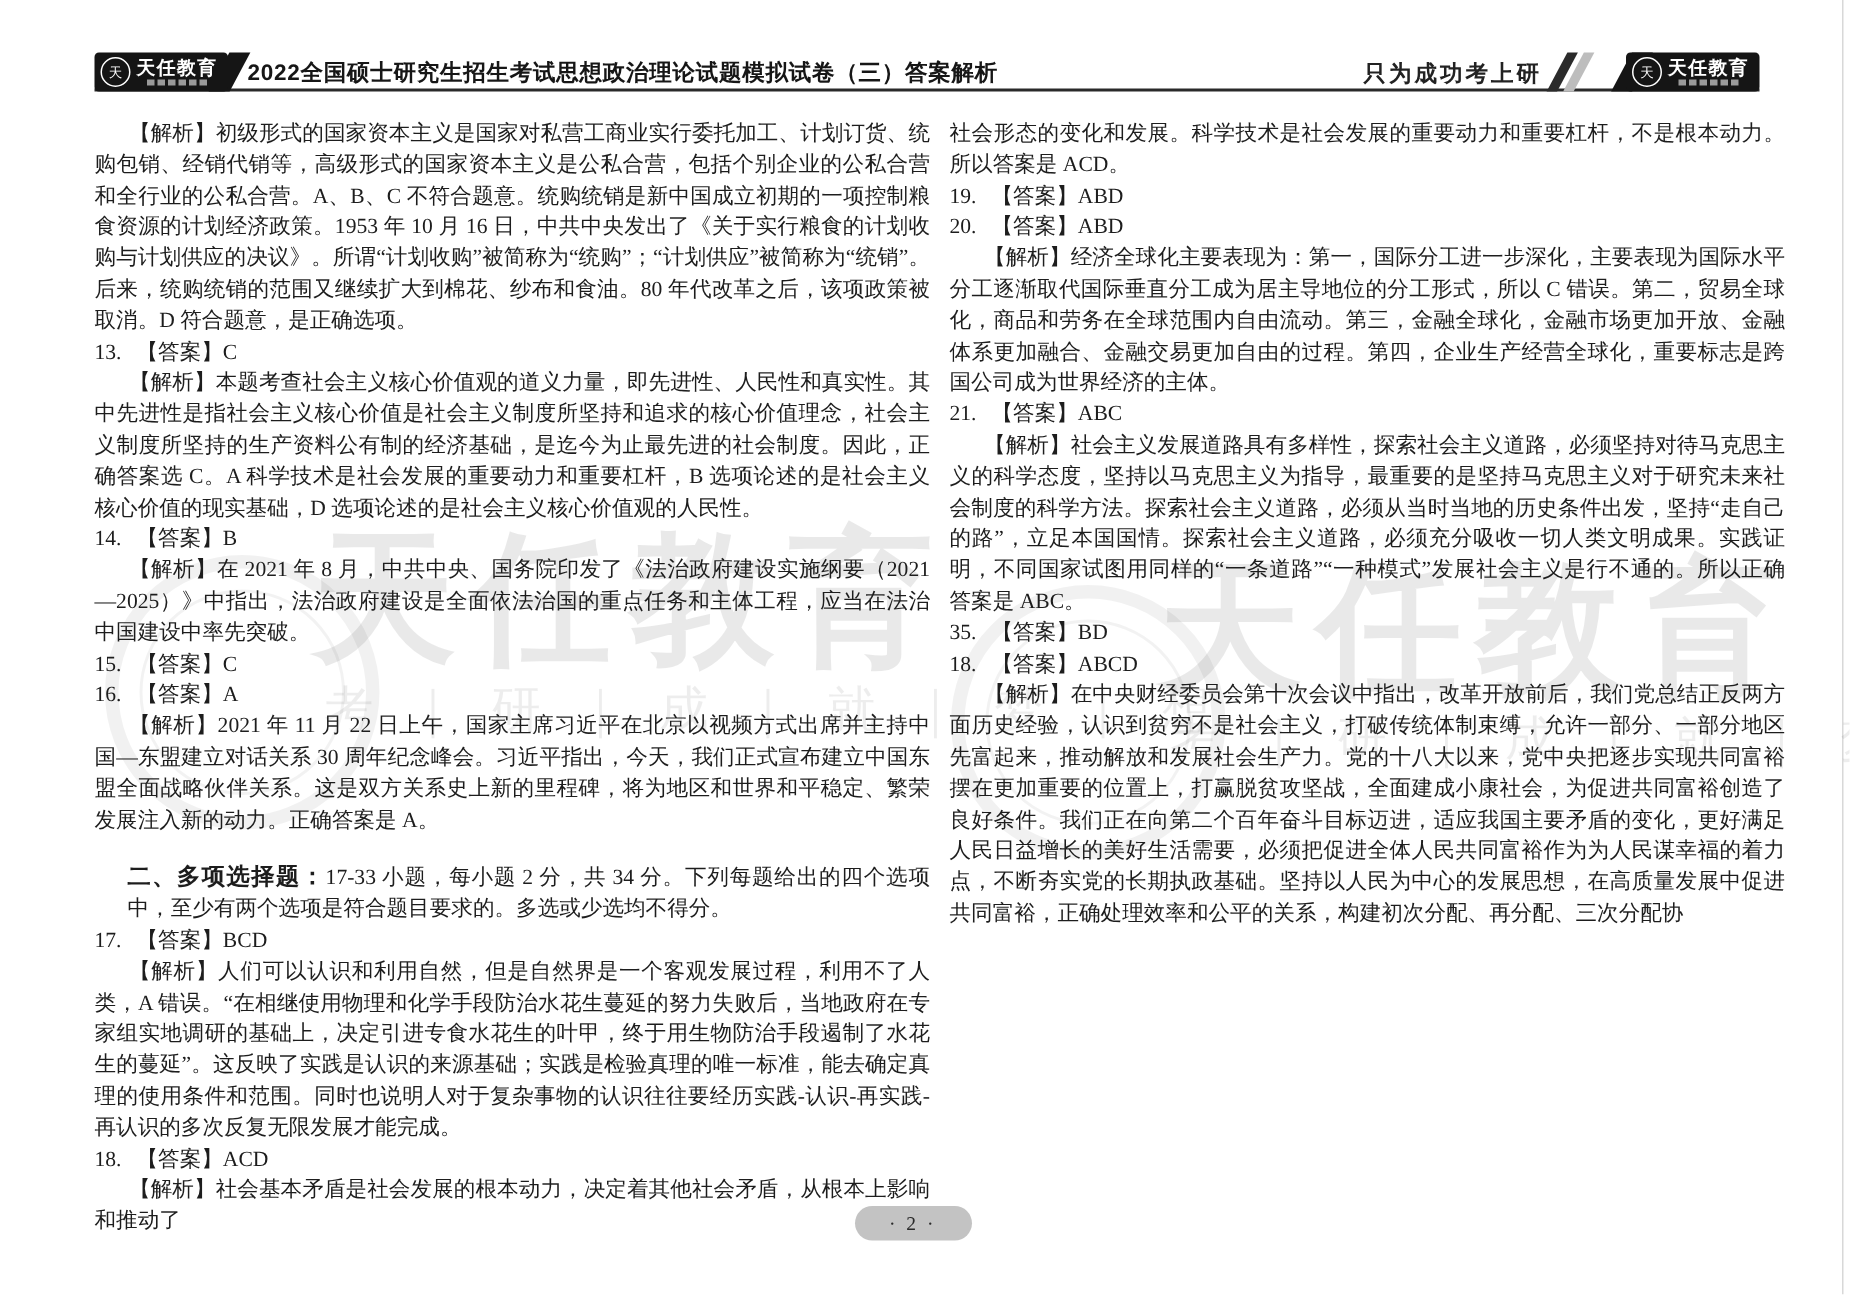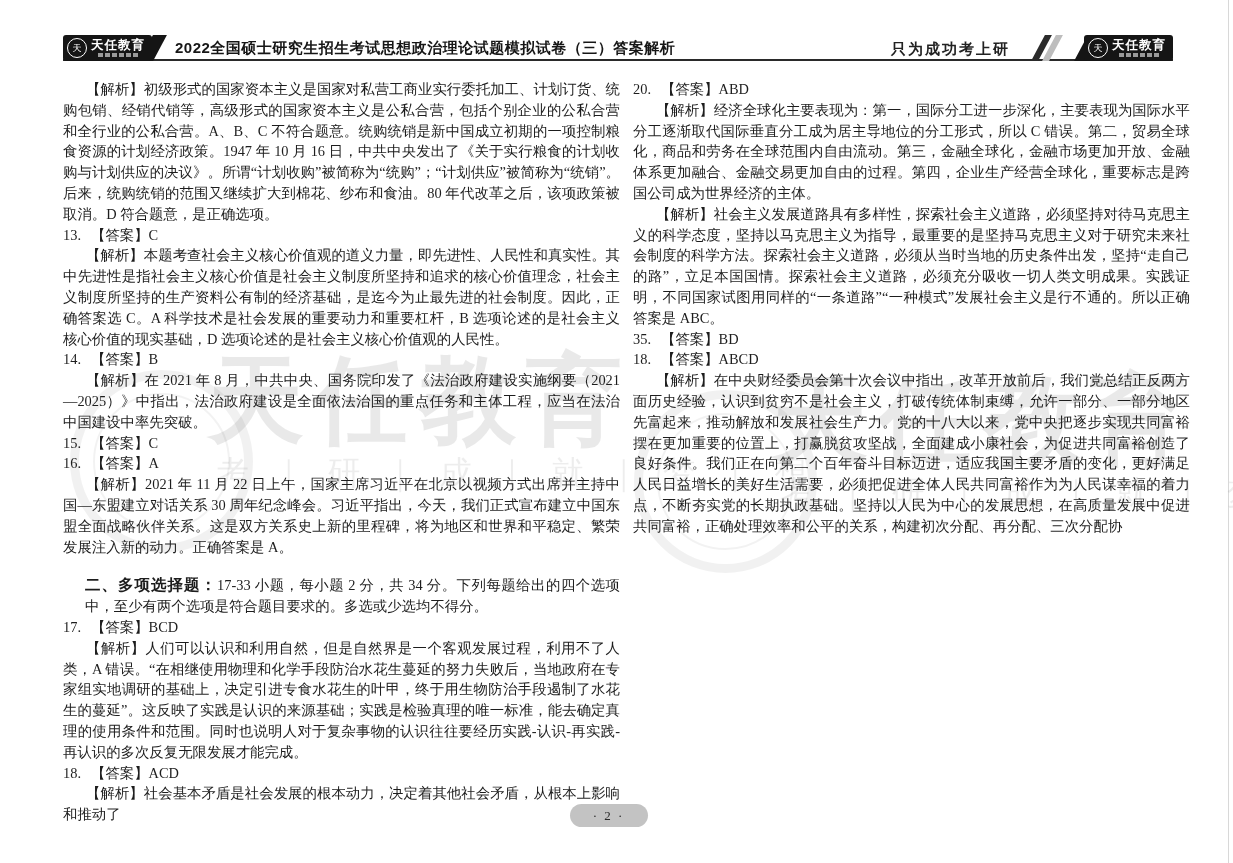--- a/index.html
+++ b/index.html
@@ -29,26 +29,26 @@
     color:#fff;font-size:9px;font-family:"Liberation Sans",sans-serif;
   }
   .brand-texts{display:flex;flex-direction:column;align-items:center;line-height:1;}
   .brand-name{
     color:#fff;font-weight:bold;font-size:12.5px;letter-spacing:1px;
     font-family:"Liberation Sans","DejaVu Sans",sans-serif;
   }
   .brand-dots{display:flex;gap:2px;margin-top:2px;}
   .brand-dots i{display:block;width:5px;height:4px;background:#9a9a9a;}
   .doc-title{
-    position:absolute;left:175px;top:39px;
+    position:absolute;left:165px;top:39px;
     font-family:"Liberation Sans","DejaVu Sans",sans-serif;
     font-size:15px;font-weight:bold;color:#161616;letter-spacing:.5px;
   }
   .slogan{
-    position:absolute;right:223px;top:40px;
+    position:absolute;right:205px;top:40px;
     font-family:"Liberation Sans","DejaVu Sans",sans-serif;
     font-size:15px;font-weight:bold;color:#222;letter-spacing:2px;
   }
   .slash{position:absolute;top:35px;width:7px;height:26px;background:#2b2b2b;transform:skewX(-28deg);}
   .slash.s1{right:188px;}
   .slash.s2{right:177px;background:#bdbdbd;}
 
   
   .wm{position:absolute;z-index:0;pointer-events:none;}
   .wm .wm-circle{
@@ -148,36 +148,39 @@
   <span class="wm-big">天任教育</span>
   <span class="wm-slogan">考 ｜ 研 ｜ 成 ｜ 就 ｜ 梦 ｜ 想</span>
 </div>
 <div class="wm wm-right">
   <span class="wm-circle"></span>
   <span class="wm-big">天任教育</span>
   <span class="wm-slogan">考 ｜ 研 ｜ 成 ｜ 就 ｜ 梦 ｜ 想</span>
 </div>
 
 <div class="col col-left" id="col-left">
-    <p class="block para">【解析】初级形式的国家资本主义是国家对私营工商业实行委托加工、计划订货、统购包销、经销代销等，高级形式的国家资本主义是公私合营，包括个别企业的公私合营和全行业的公私合营。A、B、C 不符合题意。统购统销是新中国成立初期的一项控制粮食资源的计划经济政策。1947 年 10 月 16 日，中共中央发出了《关于实行粮食的计划收购与计划供应的决议》。所谓“计划收购”被简称为“统购”；“计划供应”被简称为“统销”。后来，统购统销的范围又继续扩大到棉花、纱布和食油。80 年代改革之后，该项政策被取消。D 符合题意，是正确选项。</p>
+    <p class="block para">【解析】初级形式的国家资本主义是国家对私营工商业实行委托加工、计划订货、统购包销、经销代销等，高级形式的国家资本主义是公私合营，包括个别企业的公私合营和全行业的公私合营。A、B、C 不符合题意。统购统销是新中国成立初期的一项控制粮食资源的计划经济政策。1953 年 10 月 16 日，中共中央发出了《关于实行粮食的计划收购与计划供应的决议》。所谓“计划收购”被简称为“统购”；“计划供应”被简称为“统销”。后来，统购统销的范围又继续扩大到棉花、纱布和食油。80 年代改革之后，该项政策被取消。D 符合题意，是正确选项。</p>
     <p class="block answer"><span class="num">13.</span><span>【答案】C</span></p>
     <p class="block para">【解析】本题考查社会主义核心价值观的道义力量，即先进性、人民性和真实性。其中先进性是指社会主义核心价值是社会主义制度所坚持和追求的核心价值理念，社会主义制度所坚持的生产资料公有制的经济基础，是迄今为止最先进的社会制度。因此，正确答案选 C。A 科学技术是社会发展的重要动力和重要杠杆，B 选项论述的是社会主义核心价值的现实基础，D 选项论述的是社会主义核心价值观的人民性。</p>
     <p class="block answer"><span class="num">14.</span><span>【答案】B</span></p>
     <p class="block para">【解析】在 2021 年 8 月，中共中央、国务院印发了《法治政府建设实施纲要（2021—2025）》中指出，法治政府建设是全面依法治国的重点任务和主体工程，应当在法治中国建设中率先突破。</p>
     <p class="block answer"><span class="num">15.</span><span>【答案】C</span></p>
     <p class="block answer"><span class="num">16.</span><span>【答案】A</span></p>
     <p class="block para">【解析】2021 年 11 月 22 日上午，国家主席习近平在北京以视频方式出席并主持中国—东盟建立对话关系 30 周年纪念峰会。习近平指出，今天，我们正式宣布建立中国东盟全面战略伙伴关系。这是双方关系史上新的里程碑，将为地区和世界和平稳定、繁荣发展注入新的动力。正确答案是 A。</p>
     <p class="block section"><b>二、多项选择题：</b><span>17-33 小题，每小题 2 分，共 34 分。下列每题给出的四个选项中，至少有两个选项是符合题目要求的。多选或少选均不得分。</span></p>
     <p class="block answer"><span class="num">17.</span><span>【答案】BCD</span></p>
     <p class="block para">【解析】人们可以认识和利用自然，但是自然界是一个客观发展过程，利用不了人类，A 错误。“在相继使用物理和化学手段防治水花生蔓延的努力失败后，当地政府在专家组实地调研的基础上，决定引进专食水花生的叶甲，终于用生物防治手段遏制了水花生的蔓延”。这反映了实践是认识的来源基础；实践是检验真理的唯一标准，能去确定真理的使用条件和范围。同时也说明人对于复杂事物的认识往往要经历实践-认识-再实践-再认识的多次反复无限发展才能完成。</p>
     <p class="block answer"><span class="num">18.</span><span>【答案】ACD</span></p>
     <p class="block para">【解析】社会基本矛盾是社会发展的根本动力，决定着其他社会矛盾，从根本上影响和推动了</p>
   </div>
 <div class="col col-right" id="col-right">
+    <p class="block cont">社会形态的变化和发展。科学技术是社会发展的重要动力和重要杠杆，不是根本动力。所以答案是 ACD。</p>
+    <p class="block answer"><span class="num">19.</span><span>【答案】ABD</span></p>
     <p class="block answer"><span class="num">20.</span><span>【答案】ABD</span></p>
     <p class="block para">【解析】经济全球化主要表现为：第一，国际分工进一步深化，主要表现为国际水平分工逐渐取代国际垂直分工成为居主导地位的分工形式，所以 C 错误。第二，贸易全球化，商品和劳务在全球范围内自由流动。第三，金融全球化，金融市场更加开放、金融体系更加融合、金融交易更加自由的过程。第四，企业生产经营全球化，重要标志是跨国公司成为世界经济的主体。</p>
+    <p class="block answer"><span class="num">21.</span><span>【答案】ABC</span></p>
     <p class="block para">【解析】社会主义发展道路具有多样性，探索社会主义道路，必须坚持对待马克思主义的科学态度，坚持以马克思主义为指导，最重要的是坚持马克思主义对于研究未来社会制度的科学方法。探索社会主义道路，必须从当时当地的历史条件出发，坚持“走自己的路”，立足本国国情。探索社会主义道路，必须充分吸收一切人类文明成果。实践证明，不同国家试图用同样的“一条道路”“一种模式”发展社会主义是行不通的。所以正确答案是 ABC。</p>
     <p class="block answer"><span class="num">35.</span><span>【答案】BD</span></p>
     <p class="block answer"><span class="num">18.</span><span>【答案】ABCD</span></p>
     <p class="block para">【解析】在中央财经委员会第十次会议中指出，改革开放前后，我们党总结正反两方面历史经验，认识到贫穷不是社会主义，打破传统体制束缚，允许一部分、一部分地区先富起来，推动解放和发展社会生产力。党的十八大以来，党中央把逐步实现共同富裕摆在更加重要的位置上，打赢脱贫攻坚战，全面建成小康社会，为促进共同富裕创造了良好条件。我们正在向第二个百年奋斗目标迈进，适应我国主要矛盾的变化，更好满足人民日益增长的美好生活需要，必须把促进全体人民共同富裕作为为人民谋幸福的着力点，不断夯实党的长期执政基础。坚持以人民为中心的发展思想，在高质量发展中促进共同富裕，正确处理效率和公平的关系，构建初次分配、再分配、三次分配协</p>
   </div>
 
 <div class="page-badge">· 2 ·</div>
 
 </body></html>

